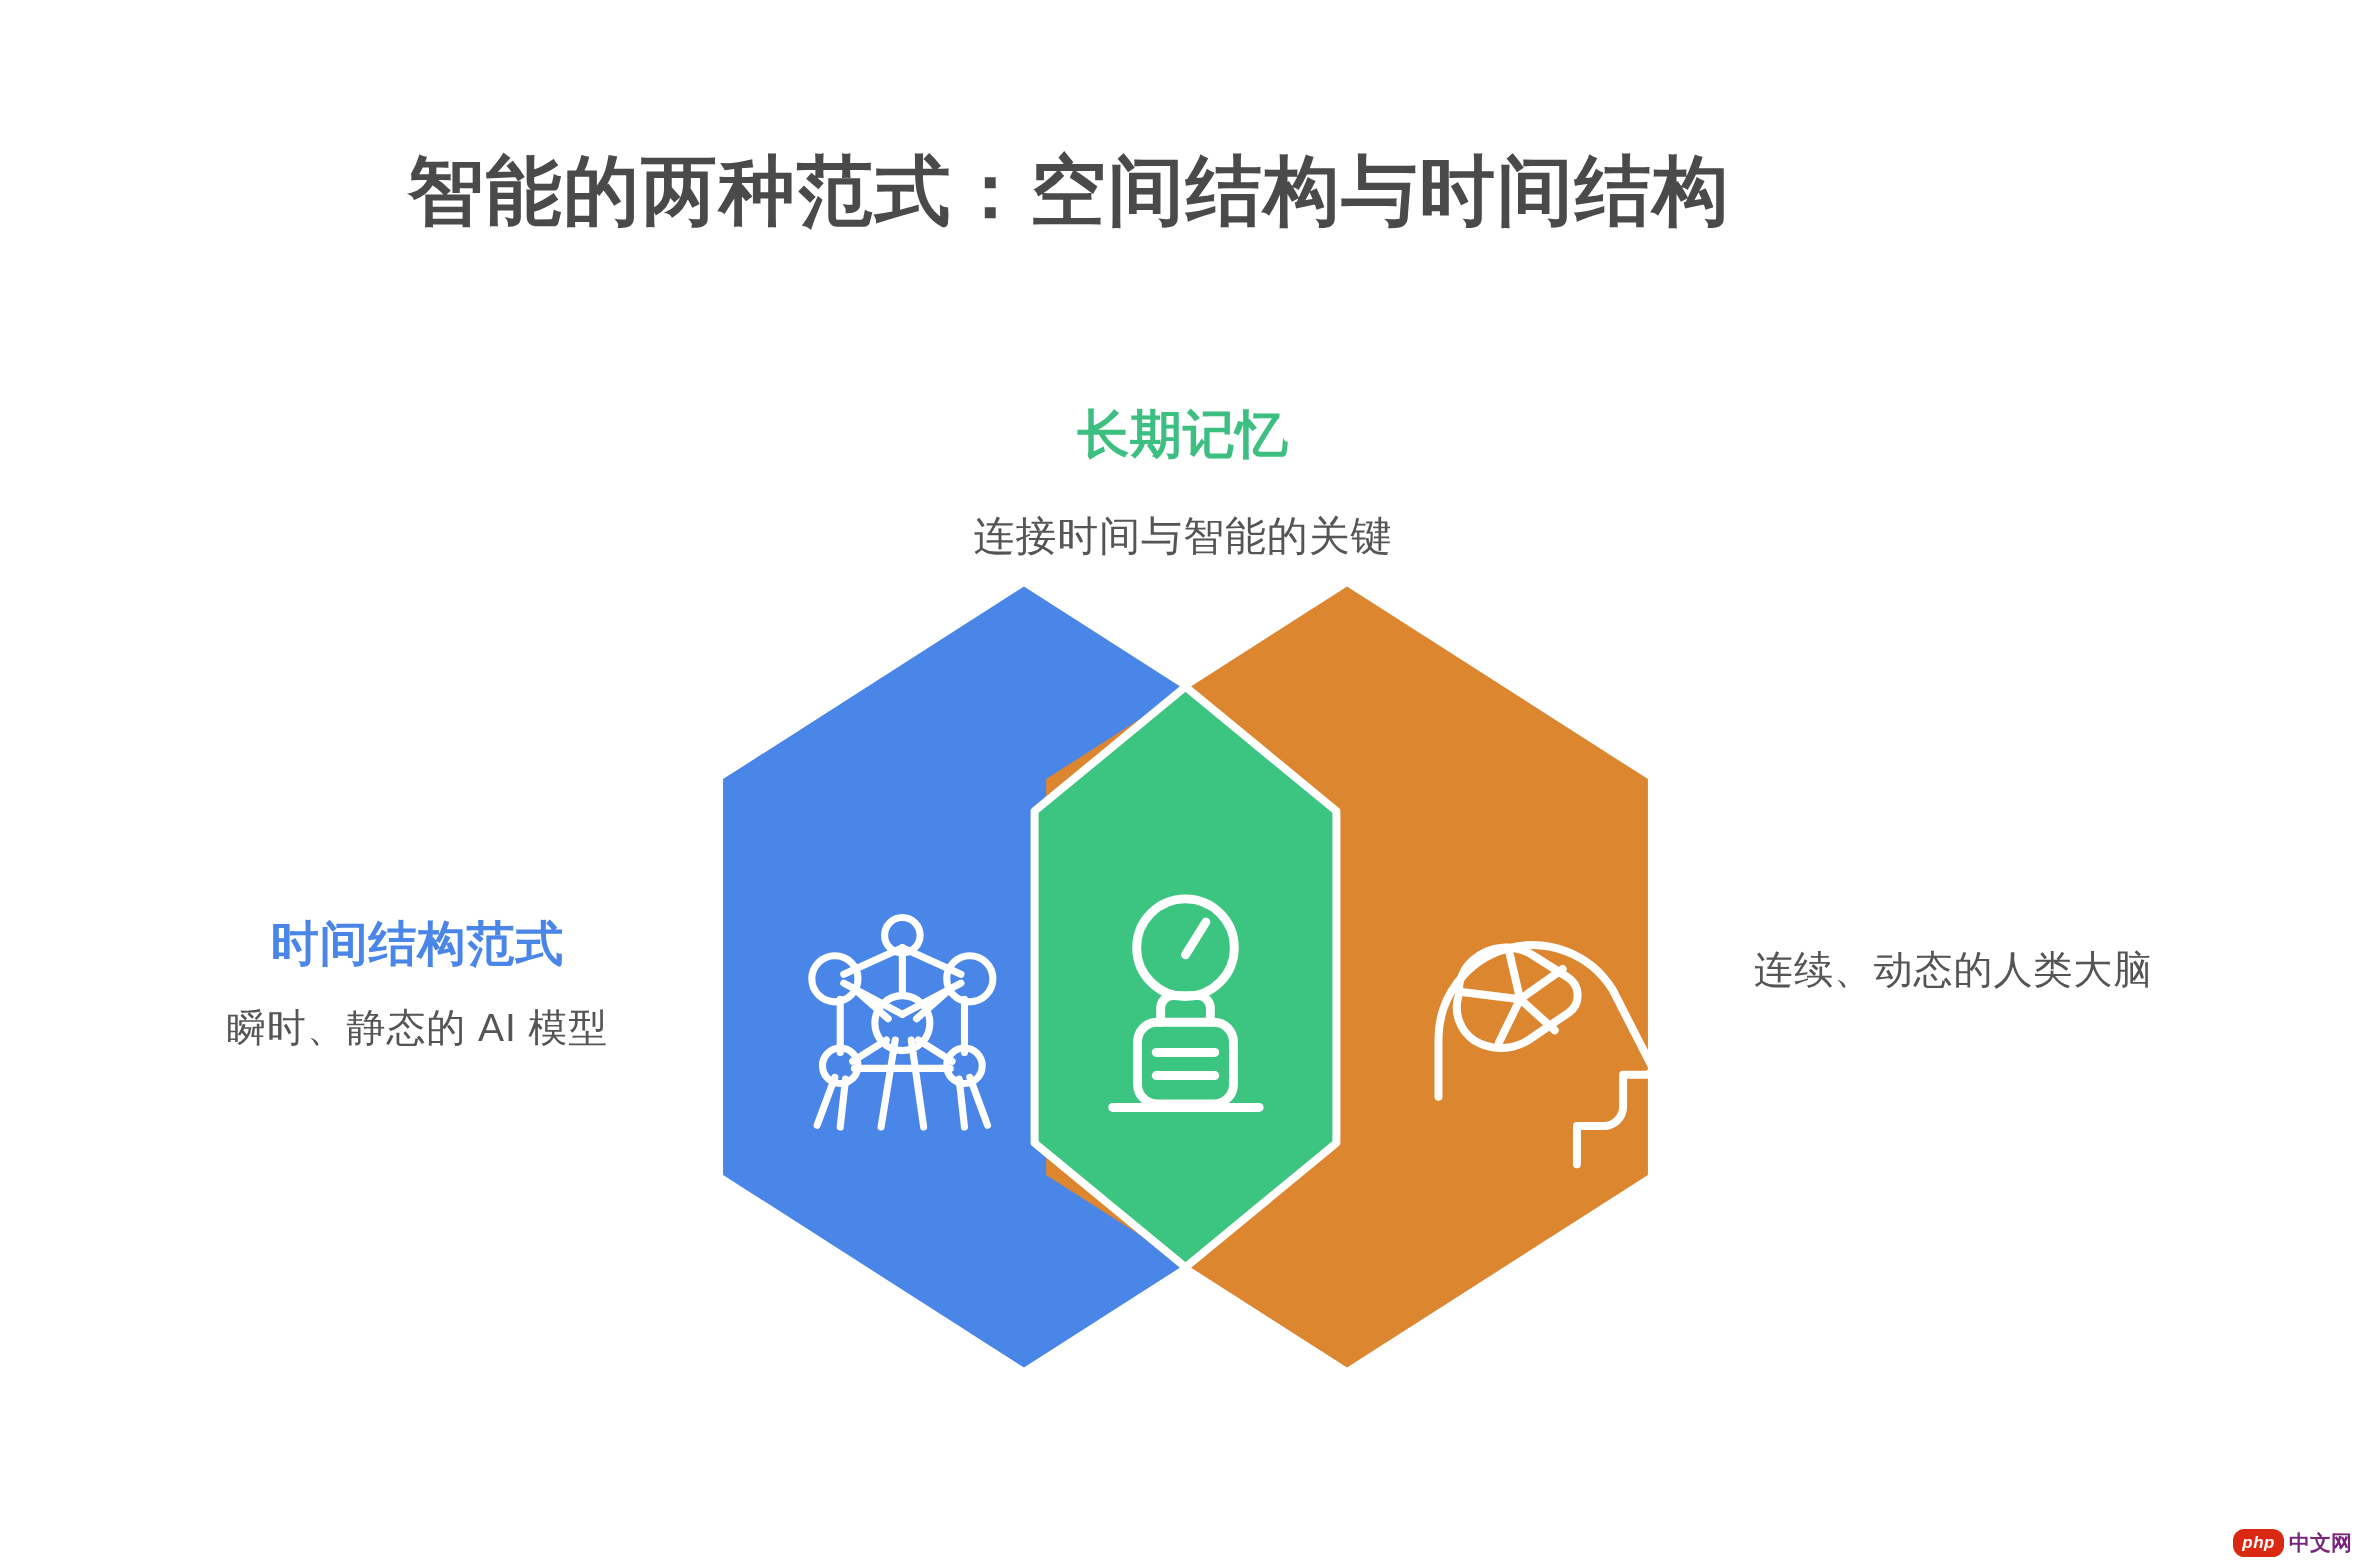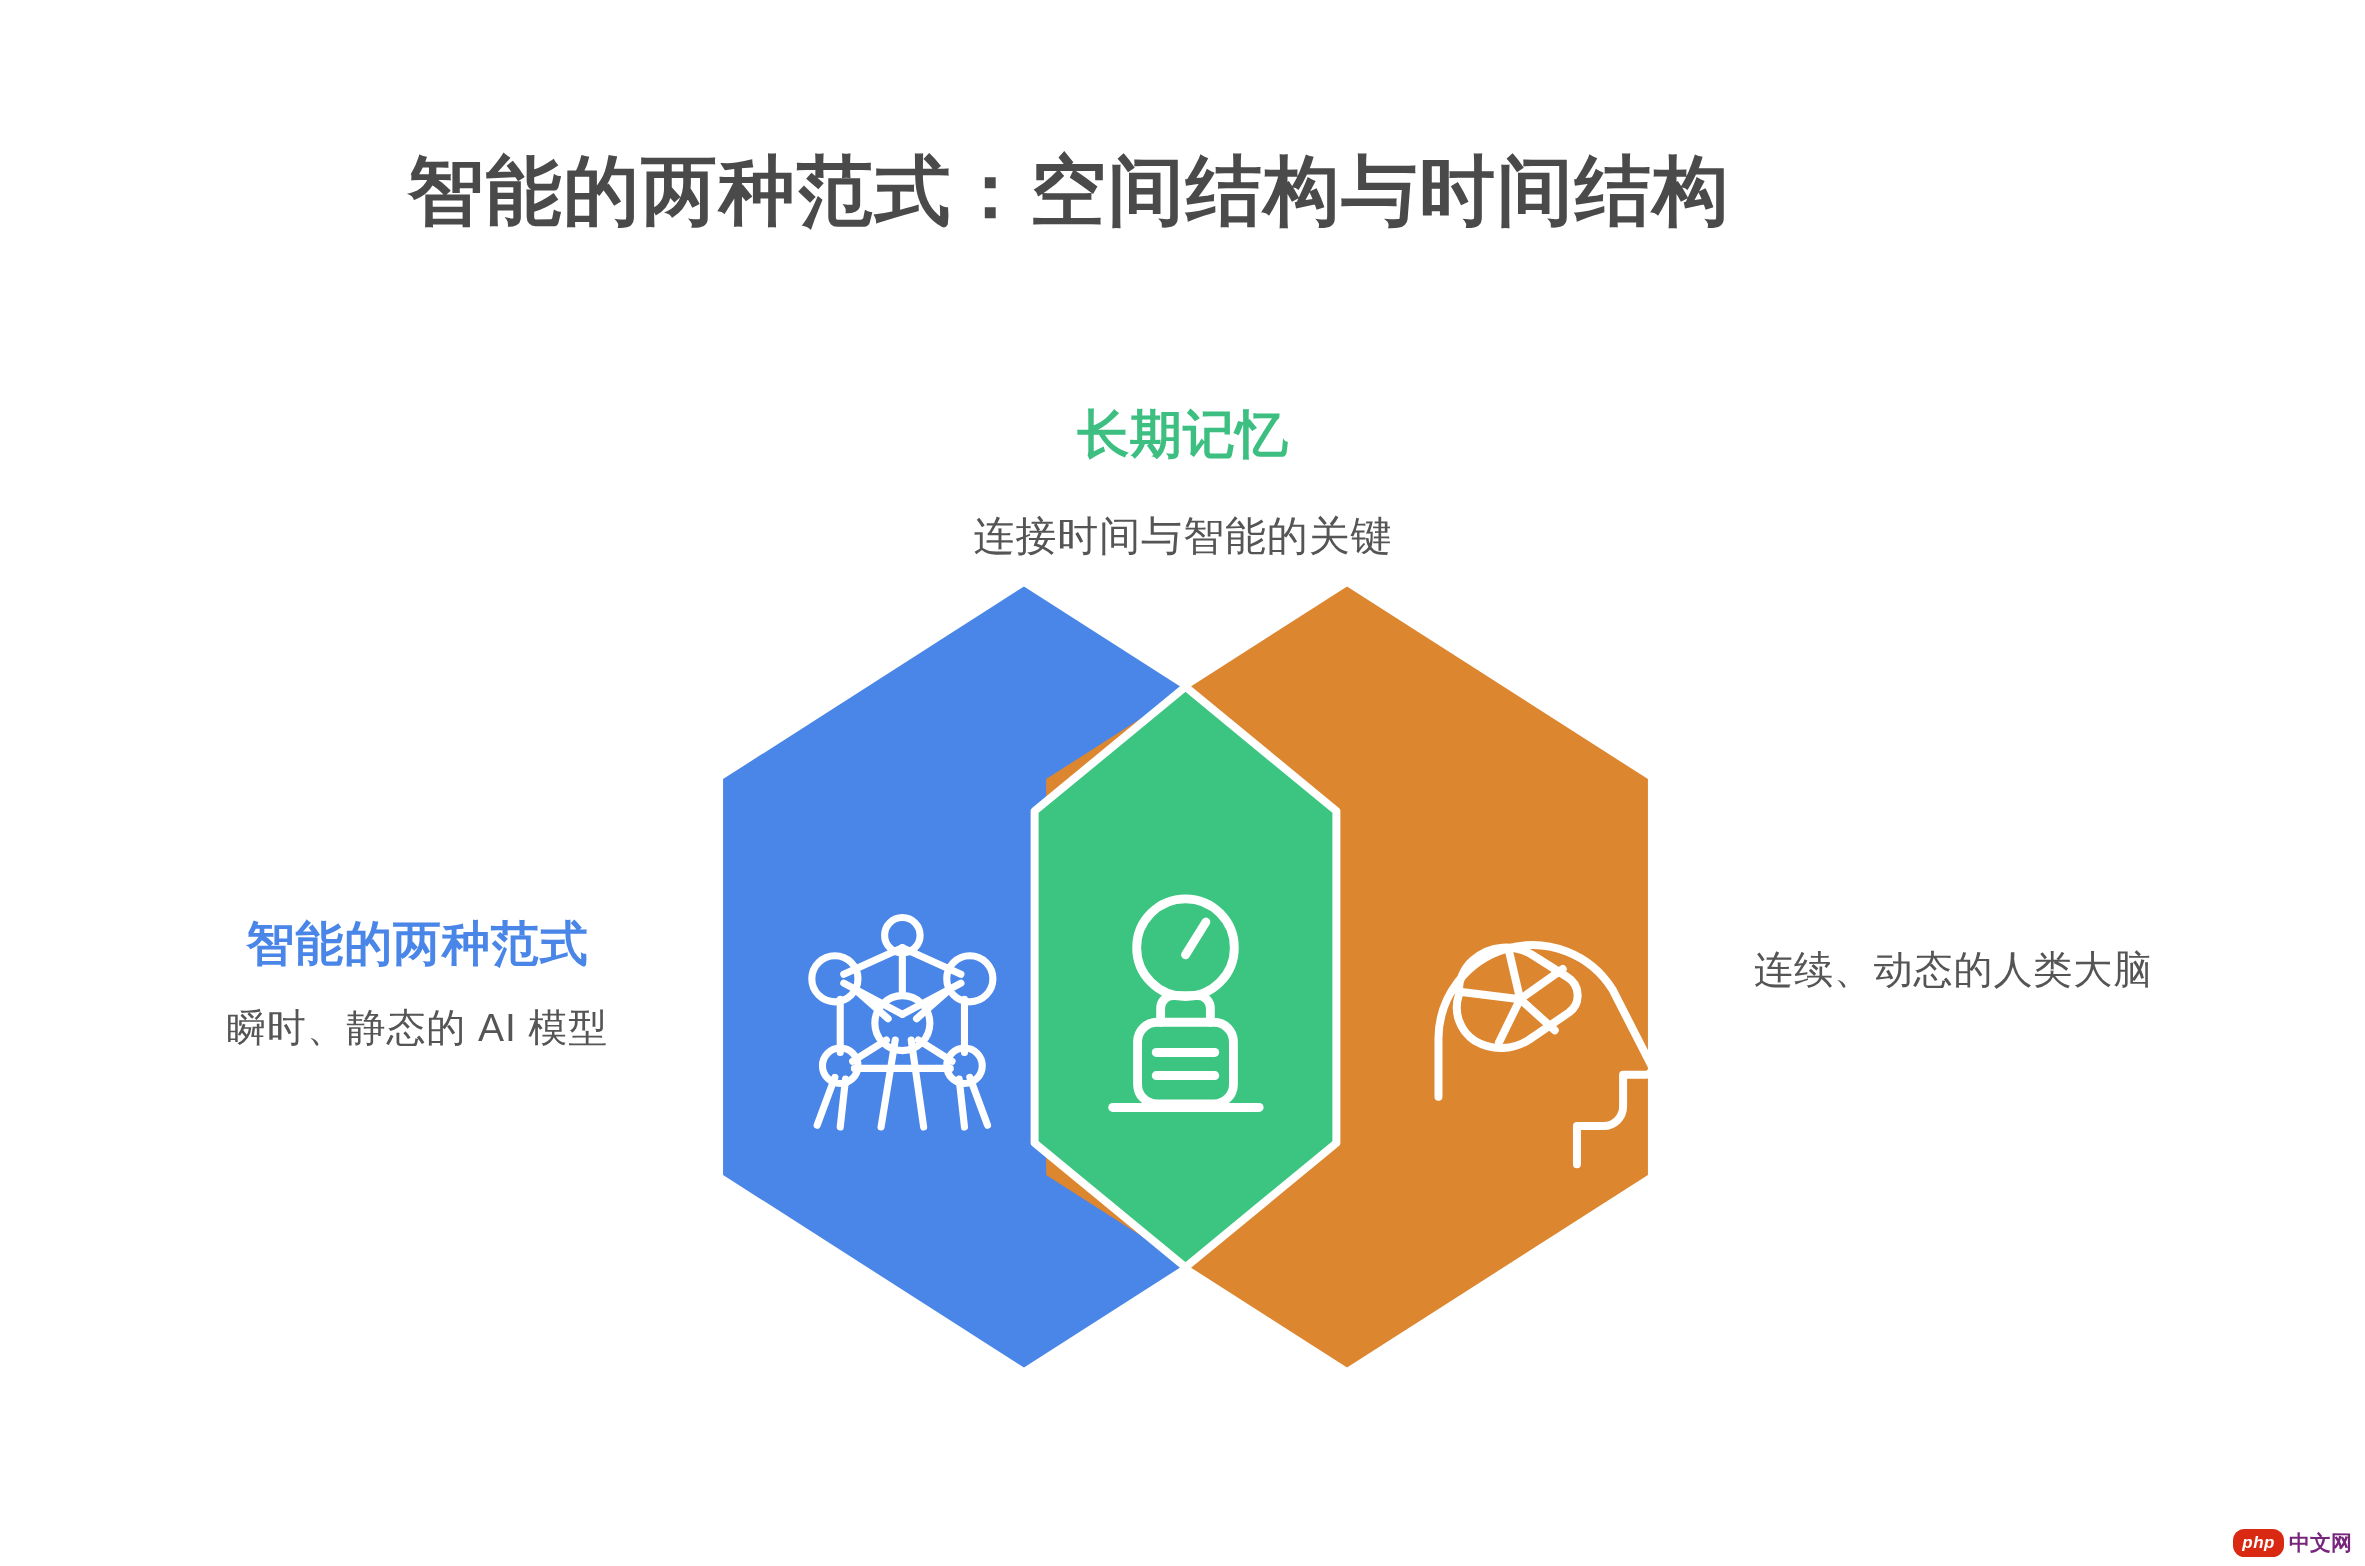--- a/index.html
+++ b/index.html
@@ -125,21 +125,21 @@
 </style>
 </head>
 <body>
 
 <div class="slide-title">智能的两种范式：空间结构与时间结构</div>
 
 <div class="center-heading">长期记忆</div>
 <div class="center-sub">连接时间与智能的关键</div>
 
 <div class="side-label left">
-  <div class="heading">智能的两种范式</div>
+  <div class="heading">时间结构范式</div>
   <div class="sub">瞬时、静态的 AI 模型</div>
 </div>
 
 <div class="side-label right">
   <div class="sub">连续、动态的人类大脑</div>
 </div>
 
 <div class="diagram">
   <svg viewBox="0 0 1130 890" xmlns="http://www.w3.org/2000/svg">
 

